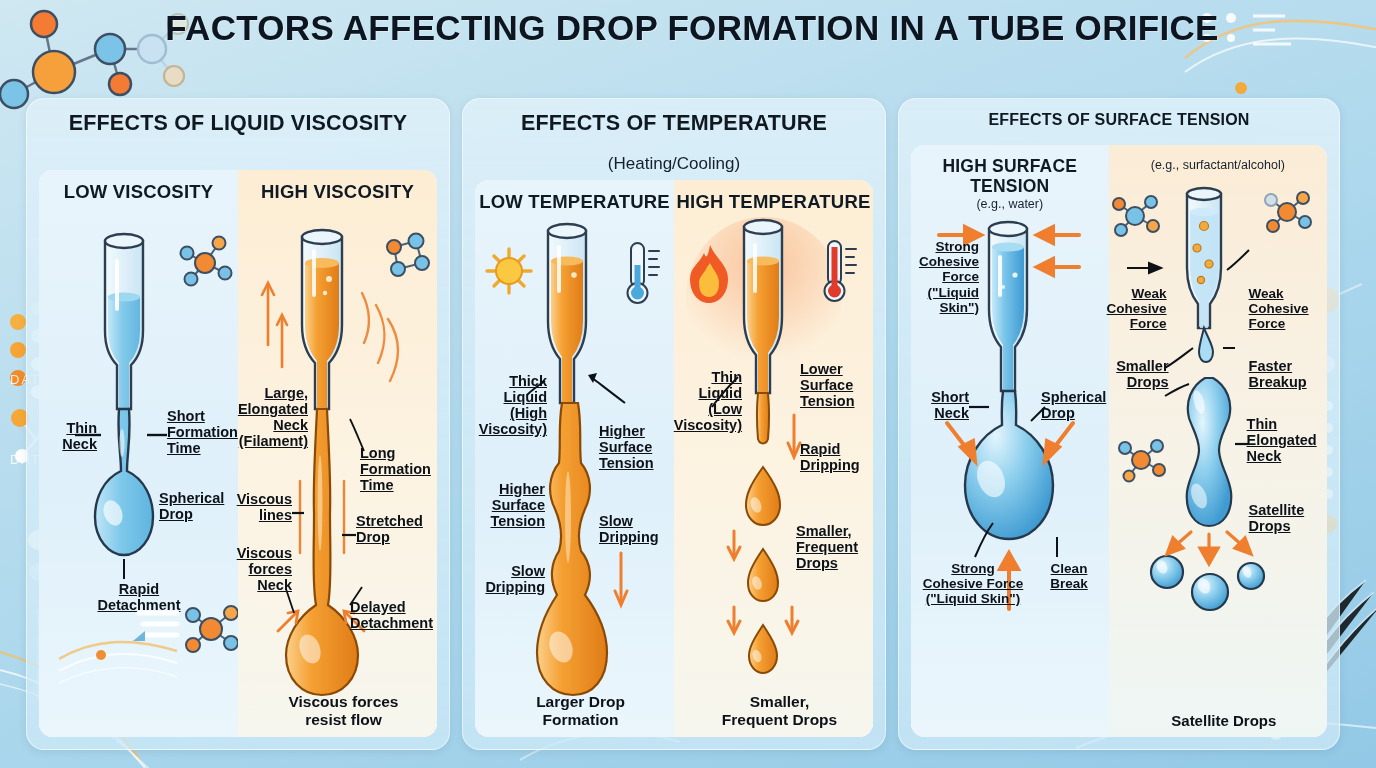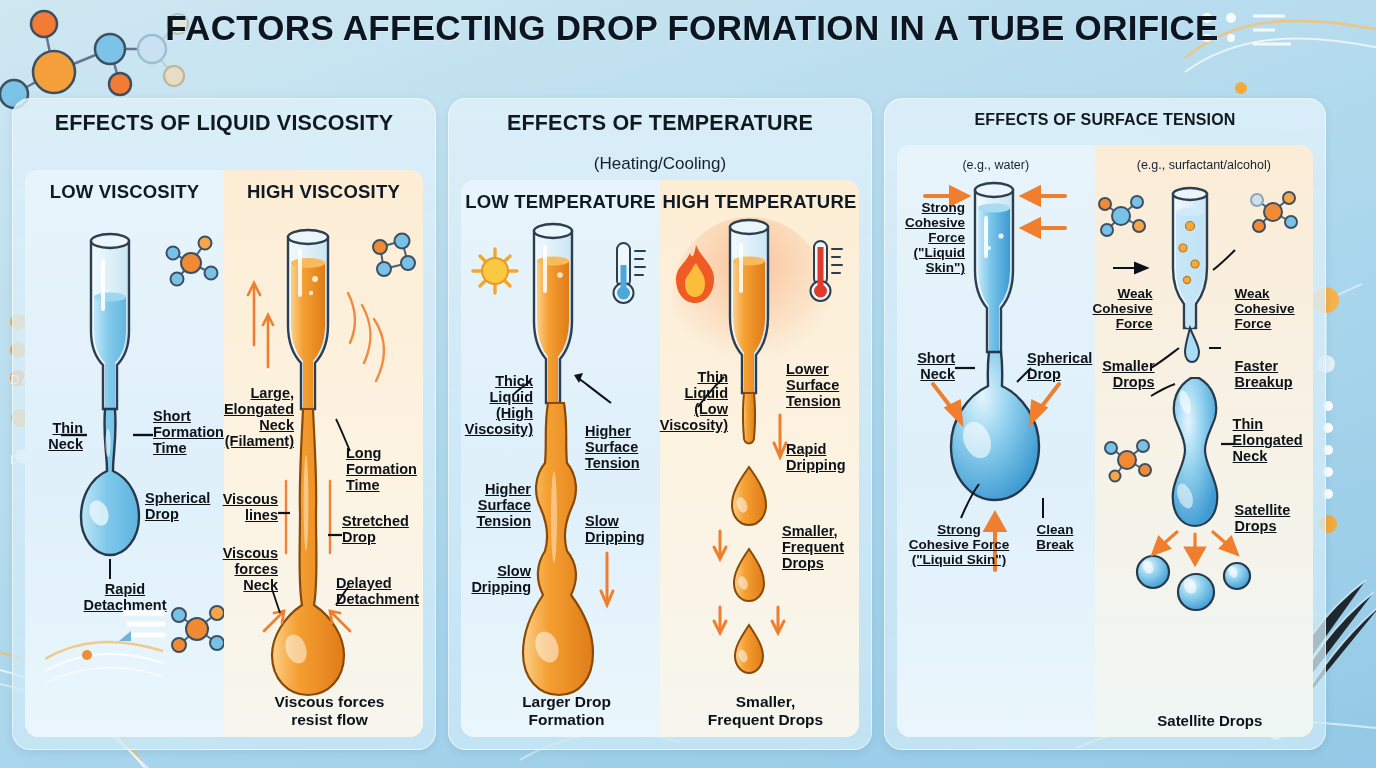--- a/index.html
+++ b/index.html
@@ -24,21 +24,21 @@
   .title-bar h1 {
     font-size: 35px; font-weight: bold; letter-spacing: 0.3px;
     color: #0d1520;
     text-shadow: 1px 1px 0 rgba(255,255,255,.35);
     padding-left: 8px;
   }
 
   
   .panels {
     position: absolute; left: 0; top: 98px; width: 1376px; height: 652px;
-    display: flex; gap: 12px; padding: 0 12px;
+    display: flex; gap: 12px; padding: 0 26px;
   }
   .panel {
     flex: 1; position: relative;
     border-radius: 18px;
     background: linear-gradient(180deg, rgba(222,240,249,.85) 0%, rgba(205,233,247,.75) 100%);
     box-shadow: 0 2px 8px rgba(20,60,90,.10);
     border: 1px solid rgba(255,255,255,.55);
     display: flex; flex-direction: column;
     overflow: hidden;
   }
@@ -403,21 +403,21 @@
           <div class="lbl r" style="left:122px;top:242px;width:78px">Long
 Formation
 Time</div>
           <div class="lbl l" style="left:-8px;top:288px;width:62px">Viscous
 lines</div>
           <div class="lbl r" style="left:118px;top:310px;width:80px">Stretched
 Drop</div>
           <div class="lbl l" style="left:-10px;top:342px;width:64px">Viscous
 forces
 Neck</div>
-          <div class="lbl r" style="left:112px;top:372px;width:90px">Delayed
+          <div class="lbl r" style="left:112px;top:396px;width:90px">Delayed
 Detachment</div>
         </div>
         <div class="caption">Viscous forces
 resist flow</div>
       </div>
     </div>
   </section>
 
   <section class="panel p2">
     <div class="panel-head">
@@ -592,20 +592,22 @@
   </section>
 
   <section class="panel p3">
     <div class="panel-head">
       <div class="ph-title">EFFECTS OF SURFACE TENSION</div>
     </div>
     <div class="panel-body">
       <div class="col-divider"></div>
 
       <div class="col cold" style="flex:0 0 47.5%">
+        <div class="col-title">HIGH SURFACE
+TENSION</div>
         <div class="col-sub">(e.g., water)</div>
         <div class="art">
           <svg width="210" height="440" style="left:0;top:0">
             <defs>
               <linearGradient id="stWater" x1="0" y1="0" x2="1" y2="0">
                 <stop offset="0%" stop-color="#c6e9f9"></stop>
                   <stop offset="40%" stop-color="#79c5ea"></stop>
                 <stop offset="100%" stop-color="#3e9ad2"></stop>
               </linearGradient>
               <radialGradient id="stDropG" cx="35%" cy="30%" r="75%">

